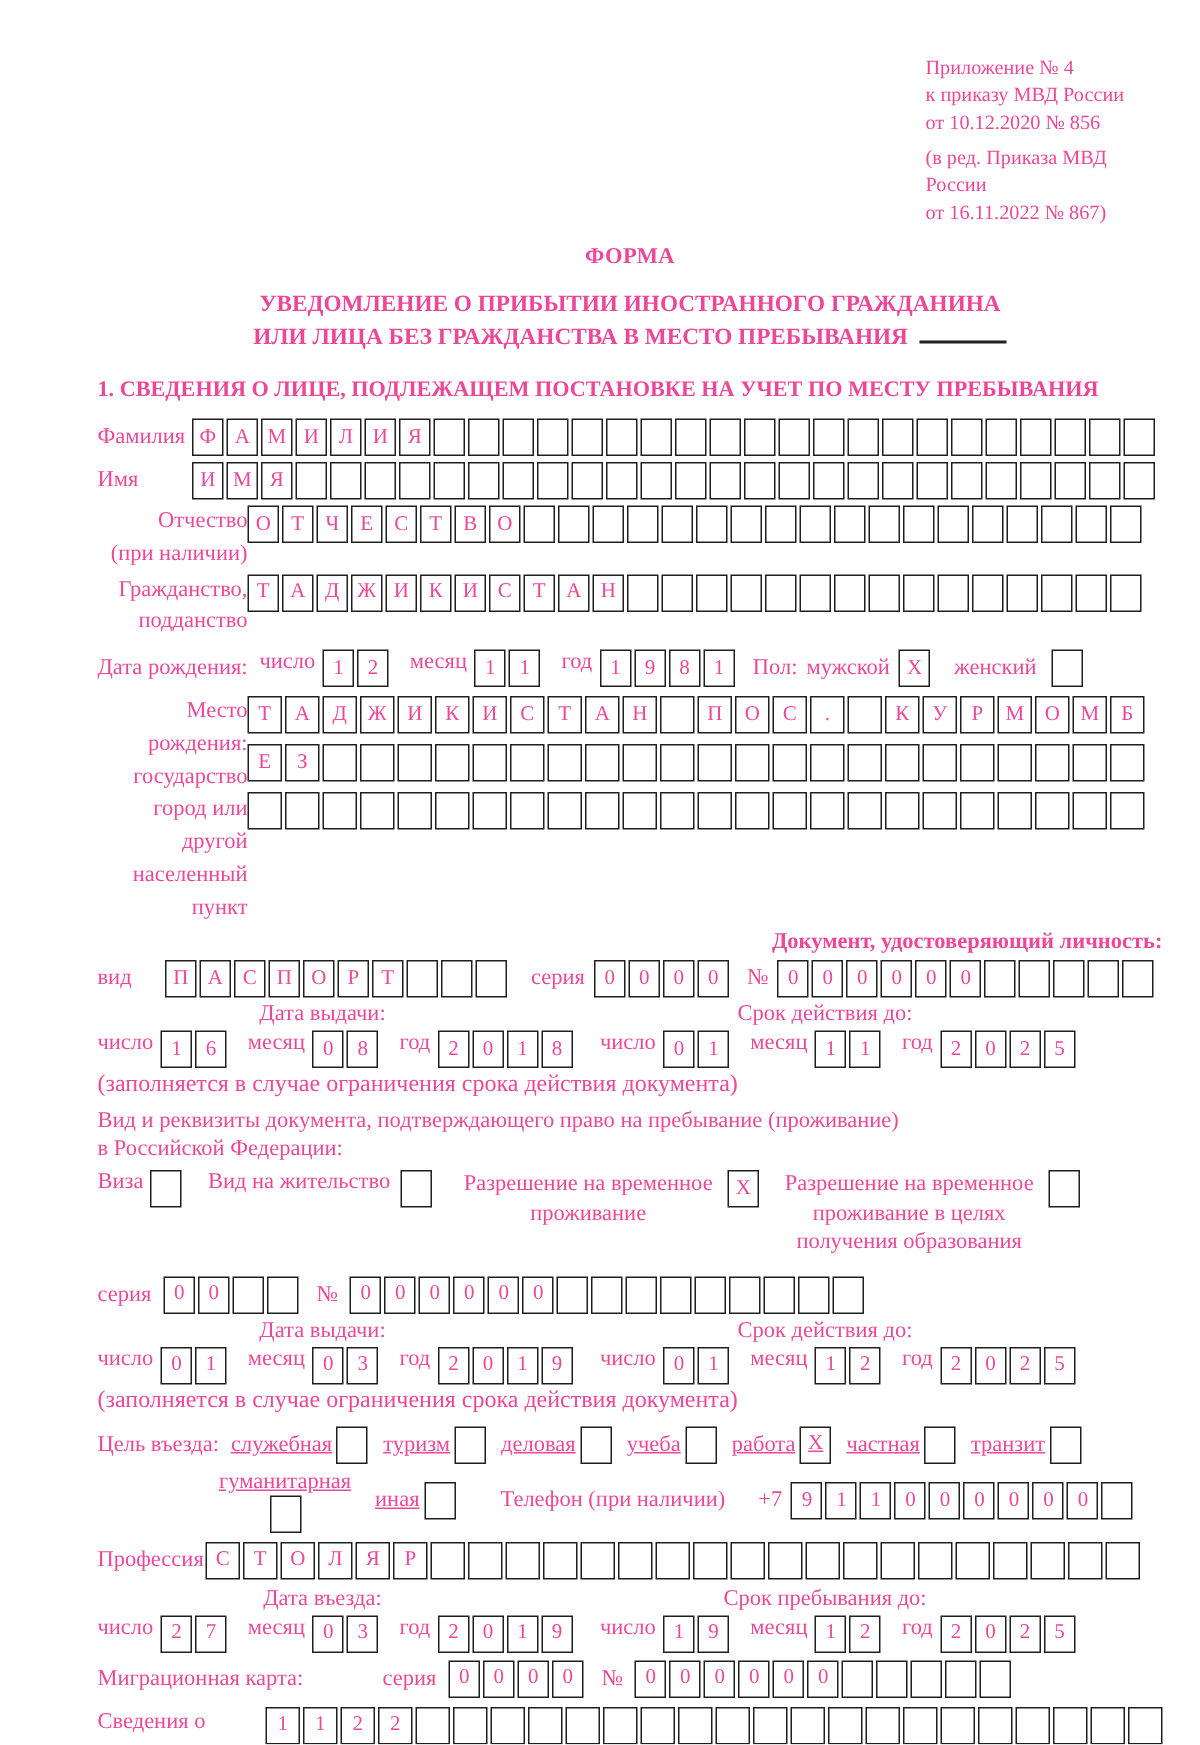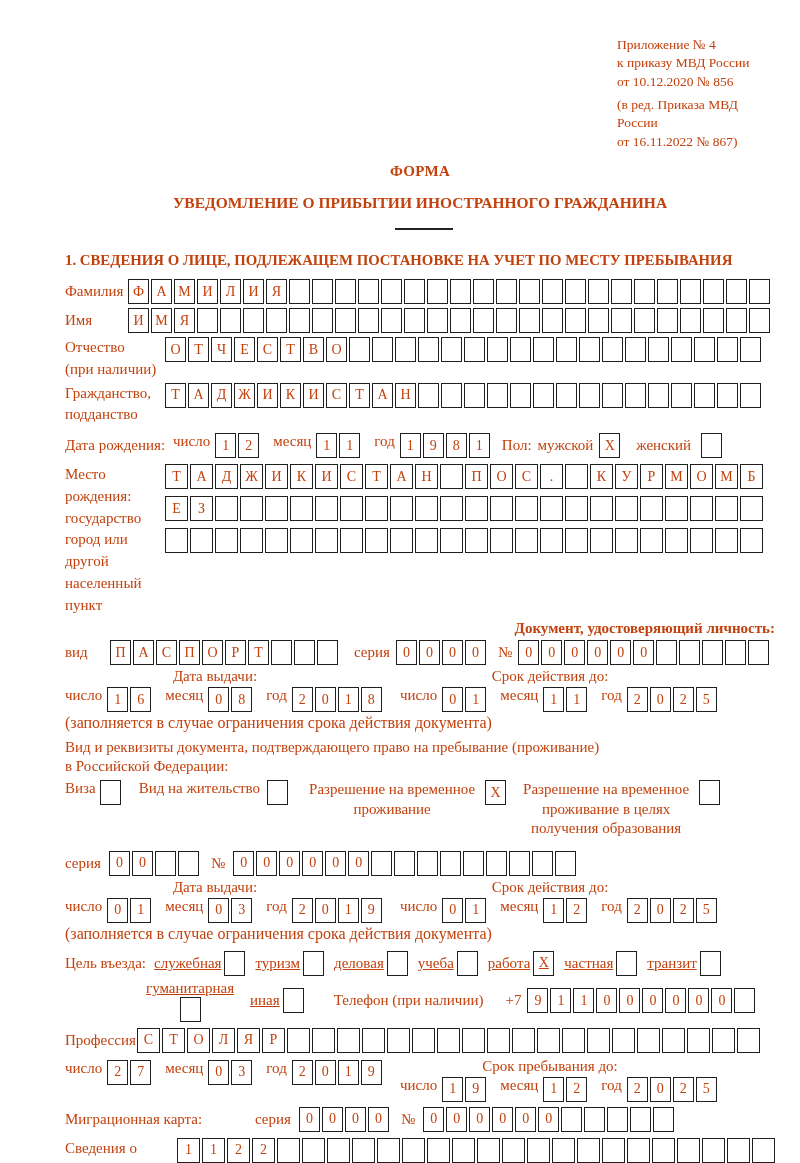--- a/index.html
+++ b/index.html
@@ -1,40 +1,40 @@
 <!DOCTYPE html>
 <html><head>
 <meta charset="utf-8">
 <style>
   html,body{margin:0;padding:0;background:#fff;}
   .page{
     position:relative;width:800px;height:1163px;box-sizing:border-box;
     padding:36px 25px 0 65px;background:#fff;overflow:hidden;
-    font-family:"Liberation Serif","DejaVu Serif",serif;font-size:15px;color:#c2410c;
+    font-family:"Liberation Serif","DejaVu Serif",serif;font-size:15px;color:#ec4899;
   }
   
   .annex{margin-left:552px;font-size:13.5px;line-height:1.36;}
   .annex-gap{height:5px;}
   .forma{margin-top:12px;text-align:center;font-weight:700;font-size:15px;letter-spacing:.3px;}
   .title{margin-top:12px;text-align:center;font-weight:700;font-size:15.5px;line-height:1.42;}
   .u-line{display:inline-block;width:58px;border-bottom:2px solid #222;margin-left:8px;}
   .sec1{margin-top:16px;font-weight:700;font-size:14.8px;}
 
   
   .frow{display:flex;align-items:center;margin-top:4px;}
   .frow.start{align-items:flex-start;}
   .lbl{flex-shrink:0;}
   .boxes{display:flex;flex-wrap:nowrap;}
   .cell{
     box-sizing:border-box;width:var(--cw,21px);height:25px;border:1.6px solid #1f1f1f;
     margin-right:2px;display:flex;align-items:center;justify-content:center;
     font-size:14px;flex-shrink:0;background:#fff;
   }
   .w63{width:63px;}
-  .w100{width:100px;line-height:1.45;} .w45{width:45px;}
+  .w100{width:100px;line-height:1.45;text-align:right;} .w45{width:45px;}
   .mL6{margin-left:6px;} .mL10{margin-left:10px;} .mL14{margin-left:14px;}
 
   
   .dgrp{display:flex;align-items:flex-start;}
   .dlbl{margin:0 5px 0 12px;}
   .dgrp .first{margin-left:0;}
   .dw{display:flex;margin-top:3px;}
   .dw .col1{width:335px;}
   .dw .col2{flex:1;}
   .dh{width:300px;text-align:center;}
@@ -66,21 +66,21 @@
     <div class="annex-gap"></div>
     <div>(в ред. Приказа МВД России</div>
     <div>от 16.11.2022 № 867)</div>
   </div>
 
   <div class="forma">ФОРМА</div>
 
   <div class="title">
     <div>УВЕДОМЛЕНИЕ О ПРИБЫТИИ ИНОСТРАННОГО ГРАЖДАНИНА</div>
     <div>
-      <span class="u-line"></span>
+      <span>ИЛИ ЛИЦА БЕЗ ГРАЖДАНСТВА В МЕСТО ПРЕБЫВАНИЯ</span><span class="u-line"></span>
     </div>
   </div>
 
   <div class="sec1">1. СВЕДЕНИЯ О ЛИЦЕ, ПОДЛЕЖАЩЕМ ПОСТАНОВКЕ НА УЧЕТ ПО МЕСТУ ПРЕБЫВАНИЯ</div>
 
   <div class="frow" style="margin-top:10px;">
     <div class="lbl w63">Фамилия</div>
     <div class="boxes">
         <div class="cell">Ф</div>
         <div class="cell">А</div>
@@ -632,20 +632,21 @@
         <div class="cell"></div>
         <div class="cell"></div>
         <div class="cell"></div>
         <div class="cell"></div>
         <div class="cell"></div>
       </div>
   </div>
 
   <div class="dw" style="margin-top:5px;">
     <div class="col1">
+      <div class="dh">Дата въезда:</div>
       <div class="dgrp" style="margin-top:2px;">
         <span class="dlbl first">число</span>
         <div class="boxes">
             <div class="cell">2</div>
             <div class="cell">7</div>
           </div>
         <span class="dlbl">месяц</span>
         <div class="boxes">
             <div class="cell">0</div>
             <div class="cell">3</div>

